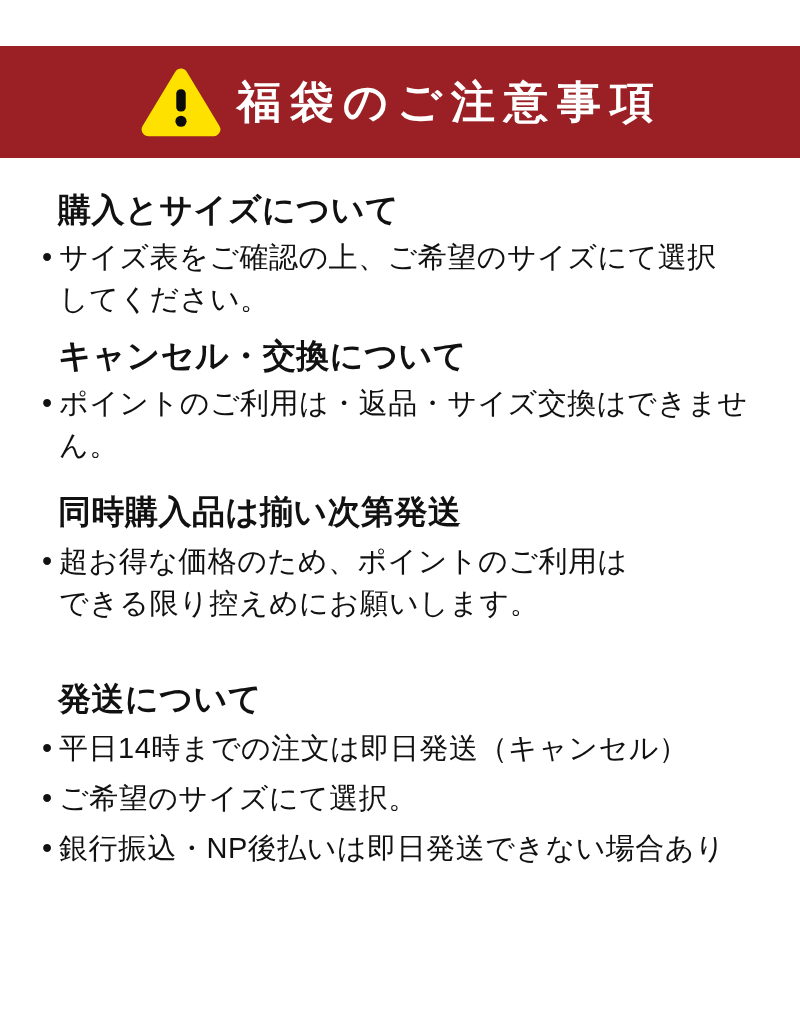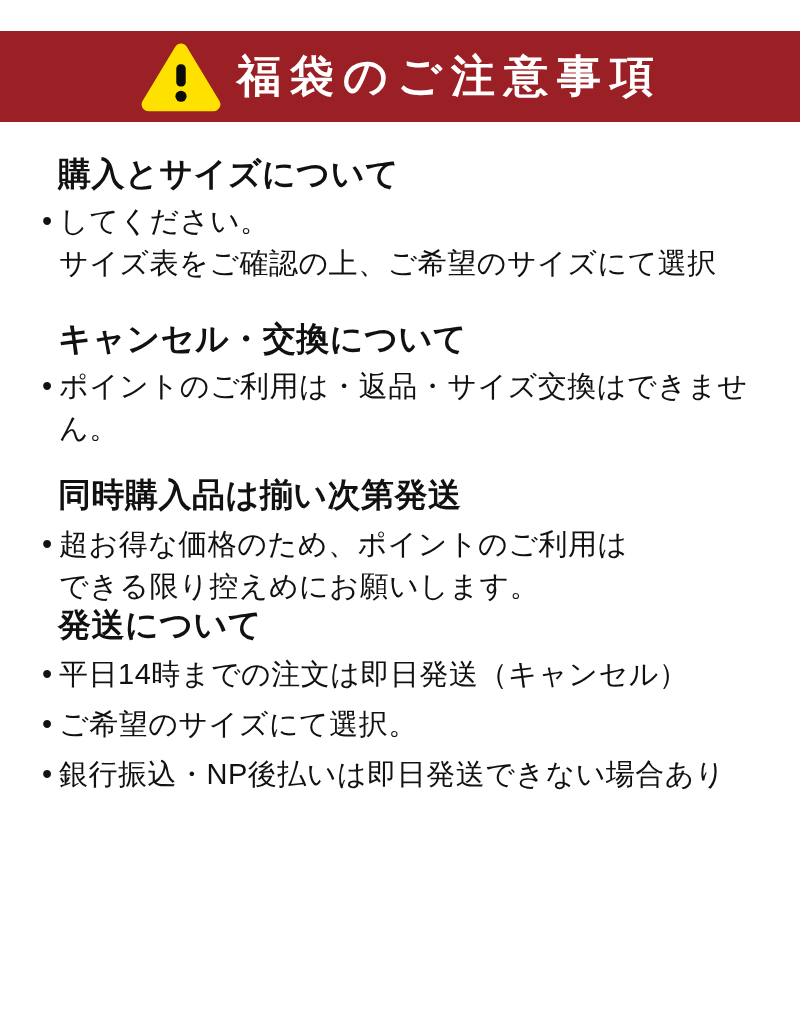--- a/index.html
+++ b/index.html
@@ -4,22 +4,22 @@
 <style>
   * { margin: 0; padding: 0; box-sizing: border-box; }
   html, body {
     width: 800px; height: 1034px;
     background: #ffffff;
     font-family: "Liberation Sans", "DejaVu Sans", sans-serif;
     color: #111111;
     overflow: hidden;
   }
   .banner {
-    margin-top: 31px;
-    height: 91px;
+    margin-top: 46px;
+    height: 112px;
     background: #9A2025;
     display: flex;
     align-items: center;
     justify-content: center;
     gap: 10px;
   }
   .warn-svg { width: 88px; height: 72px; display: block; flex: none; }
   .banner-title {
     color: #ffffff;
     font-size: 44px;
@@ -46,23 +46,23 @@
   .dot {
     width: 17px;
     flex: none;
     font-size: 29px;
     line-height: 42px;
   }
   .bullet-text { flex: 1; }
   .line { display: block; }
 
   .section-0 { margin-top: 34px; }
-  .section-1 { margin-top: 37px; }
+  .section-1 { margin-top: 18px; }
   .section-2 { margin-top: 28px; }
-  .section-3 { }
+  .section-3 { margin-top: 57px; }
   .section-0 .section-heading,
   .section-1 .section-heading { margin-bottom: 8px; }
   .section-2 .section-heading,
   .section-3 .section-heading { margin-bottom: 10px; }
   .section-3 .bullet { margin-bottom: 8px; }
 </style>
 </head>
 <body>
 
 <div class="banner">
@@ -74,22 +74,22 @@
   <div class="banner-title">福袋のご注意事項</div>
 </div>
 
 <div class="content">
 
   <div class="section section-0">
     <div class="section-heading">購入とサイズについて</div>
     <div class="bullet">
       <span class="dot">•</span>
       <span class="bullet-text">
+        <span class="line">サイズ表をご確認の上、ご希望のサイズにて選択</span>
         <span class="line">してください。</span>
-        <span class="line">サイズ表をご確認の上、ご希望のサイズにて選択</span>
       </span>
     </div>
   </div>
 
   <div class="section section-1">
     <div class="section-heading">キャンセル・交換について</div>
     <div class="bullet">
       <span class="dot">•</span>
       <span class="bullet-text">
         <span class="line">ポイントのご利用は・返品・サイズ交換はできませ</span>

